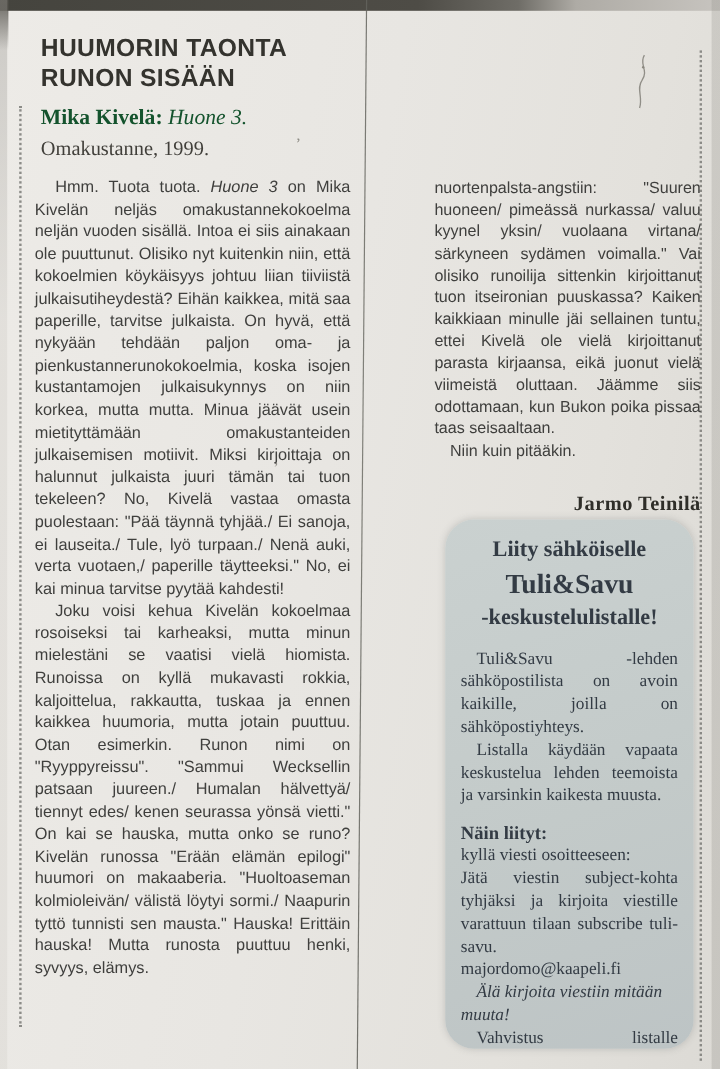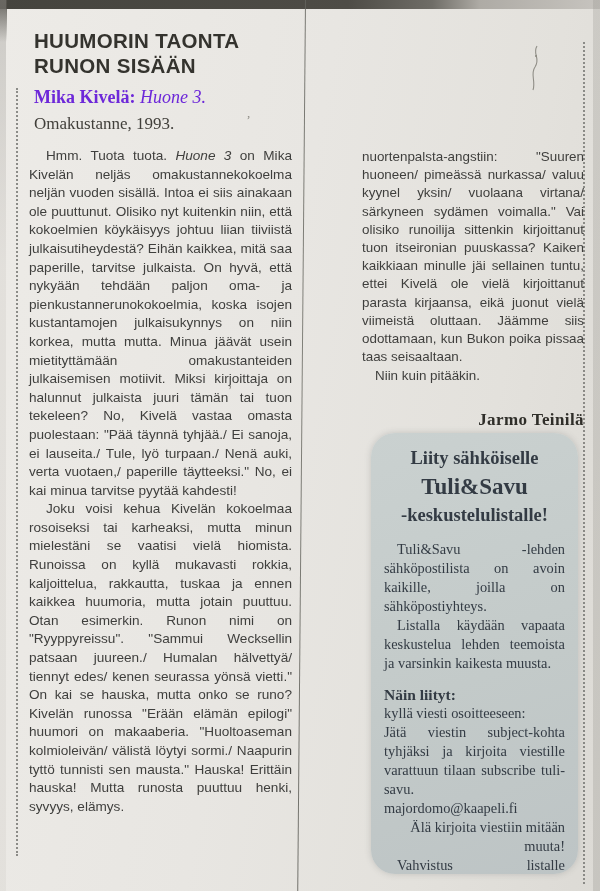--- a/index.html
+++ b/index.html
@@ -23,21 +23,21 @@
     border-left:2px dotted #82827e;opacity:.9;}
   .crease{position:absolute;left:305px;top:0;width:1.4px;height:891px;
     background:linear-gradient(180deg,#63635d,#6f6f68 40%,#5d5d57);opacity:.85;
     transform:rotate(0.5deg);transform-origin:top left;}
   .hair{position:absolute;left:515px;top:40px;}
   .speck{position:absolute;color:#8e8c85;font-size:13px;font-family:"Liberation Serif",serif;}
 
   
   .header{position:absolute;left:34px;top:28px;width:272px;color:#34332e;}
   .title{font-size:20.5px;font-weight:bold;line-height:25px;letter-spacing:.3px;}
-  .byline{margin-top:9px;font-family:"Liberation Serif",serif;font-size:18px;color:#6d28d9;}
+  .byline{margin-top:9px;font-family:"Liberation Serif",serif;font-size:18px;color:#14532d;}
   .byline .name{font-weight:bold;}
   .byline .book{font-style:italic;}
   .publisher{margin-top:6px;font-family:"Liberation Serif",serif;font-size:17px;color:#413f3a;}
 
   
   .col-left{position:absolute;left:29px;top:147px;width:263px;}
   .col-right{position:absolute;left:362px;top:148px;width:222px;}
   .body-text p{margin:0;text-align:justify;color:#3f3f3d;
     font-size:13.6px;line-height:18.6px;text-indent:17px;}
   .col-right p{font-size:13.4px;line-height:18.2px;}
@@ -53,21 +53,21 @@
     background:linear-gradient(160deg,#cad1d0 0%,#c3cac9 55%,#bdc4c5 100%);
     font-family:"Liberation Serif",serif;color:#333b44;
     box-shadow:0 0 6px rgba(90,95,95,.25);}
   .promo .bh1{font-weight:bold;font-size:18.5px;text-align:center;line-height:22px;}
   .promo .bh2{font-weight:bold;font-size:23px;text-align:center;line-height:27px;margin-top:4px;}
   .promo .bh3{font-weight:bold;font-size:18.5px;text-align:center;line-height:22px;margin-top:4px;}
   .promo p{margin:0;font-size:14.4px;line-height:19px;text-align:justify;}
   .promo p.ind{text-indent:13px;}
   .promo .gap-l{margin-top:14px;}
   .promo .how{font-weight:bold;font-size:15.5px;margin-top:13px;}
-  .promo .warn{text-indent:13px;text-align:right;}
+  .promo .warn{font-style:italic;text-indent:13px;text-align:left;}
 </style>
 </head>
 <body>
 
 <div class="page">
 
   <div class="scan-top"></div>
   <div class="scan-corner"></div>
   <div class="scan-left-band"></div>
   <div class="scan-right-band"></div>
@@ -83,21 +83,21 @@
 
   <div class="header">
     <div class="title">
       <div>HUUMORIN TAONTA</div>
       <div>RUNON SISÄÄN</div>
     </div>
     <div class="byline">
       <span class="name">Mika Kivelä:</span>
       <span class="book">Huone 3.</span>
     </div>
-    <div class="publisher">Omakustanne, 1993.</div>
+    <div class="publisher">Omakustanne, 1999.</div>
   </div>
 
   <div class="col-left body-text">
     <p><span>Hmm. Tuota tuota. </span><i>Huone 3</i><span> on Mika Kivelän neljäs omakustannekokoelma neljän vuoden sisällä. Intoa ei siis ainakaan ole puuttunut. Olisiko nyt kuitenkin niin, että kokoelmien köykäisyys johtuu liian tiiviistä julkaisutiheydestä? Eihän kaikkea, mitä saa paperille, tarvitse julkaista. On hyvä, että nykyään tehdään paljon oma- ja pienkustannerunokokoelmia, koska isojen kustantamojen julkaisukynnys on niin korkea, mutta mutta. Minua jäävät usein mietityttämään omakustanteiden julkaisemisen motiivit. Miksi kirjoittaja on halunnut julkaista juuri tämän tai tuon tekeleen? No, Kivelä vastaa omasta puolestaan: "Pää täynnä tyhjää./ Ei sanoja, ei lauseita./ Tule, lyö turpaan./ Nenä auki, verta vuotaen,/ paperille täytteeksi." No, ei kai minua tarvitse pyytää kahdesti!</span></p>
     <p>Joku voisi kehua Kivelän kokoelmaa rosoiseksi tai karheaksi, mutta minun mielestäni se vaatisi vielä hiomista. Runoissa on kyllä mukavasti rokkia, kaljoittelua, rakkautta, tuskaa ja ennen kaikkea huumoria, mutta jotain puuttuu. Otan esimerkin. Runon nimi on "Ryyppyreissu". "Sammui Wecksellin patsaan juureen./ Humalan hälvettyä/ tiennyt edes/ kenen seurassa yönsä vietti." On kai se hauska, mutta onko se runo? Kivelän runossa "Erään elämän epilogi" huumori on makaaberia. "Huoltoaseman kolmioleivän/ välistä löytyi sormi./ Naapurin tyttö tunnisti sen mausta." Hauska! Erittäin hauska! Mutta runosta puuttuu henki, syvyys, elämys.</p>
   </div>
 
   <div class="col-right body-text">
     <p class="cont">nuortenpalsta-angstiin: "Suuren huoneen/ pimeässä nurkassa/ valuu kyynel yksin/ vuolaana virtana/ särkyneen sydämen voimalla." Vai olisiko runoilija sittenkin kirjoittanut tuon itseironian puuskassa? Kaiken kaikkiaan minulle jäi sellainen tuntu, ettei Kivelä ole vielä kirjoittanut parasta kirjaansa, eikä juonut vielä viimeistä oluttaan. Jäämme siis odottamaan, kun Bukon poika pissaa taas seisaaltaan.</p>
     <p class="closing">Niin kuin pitääkin.</p>

